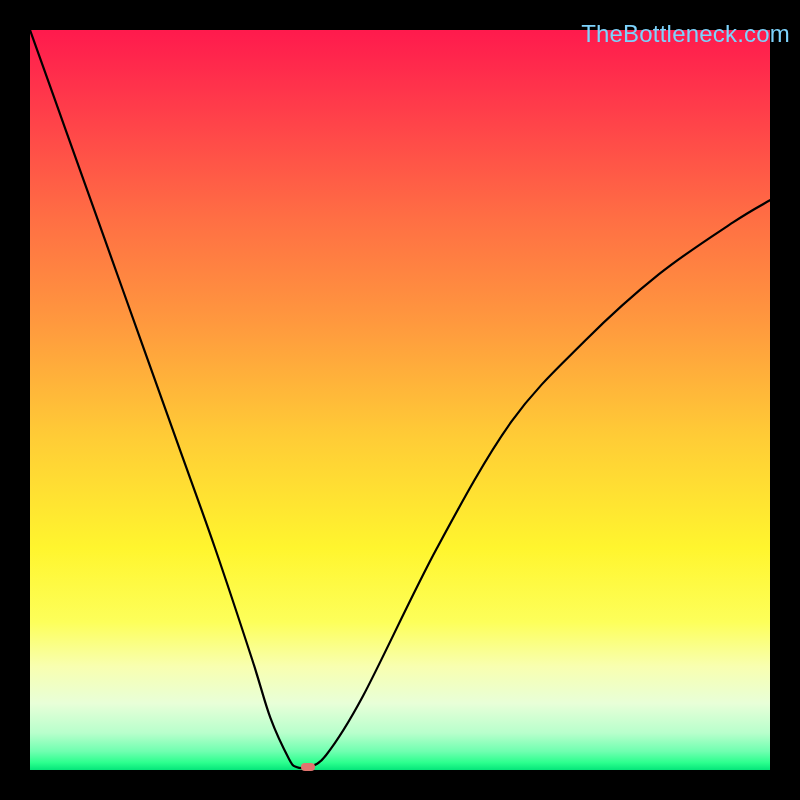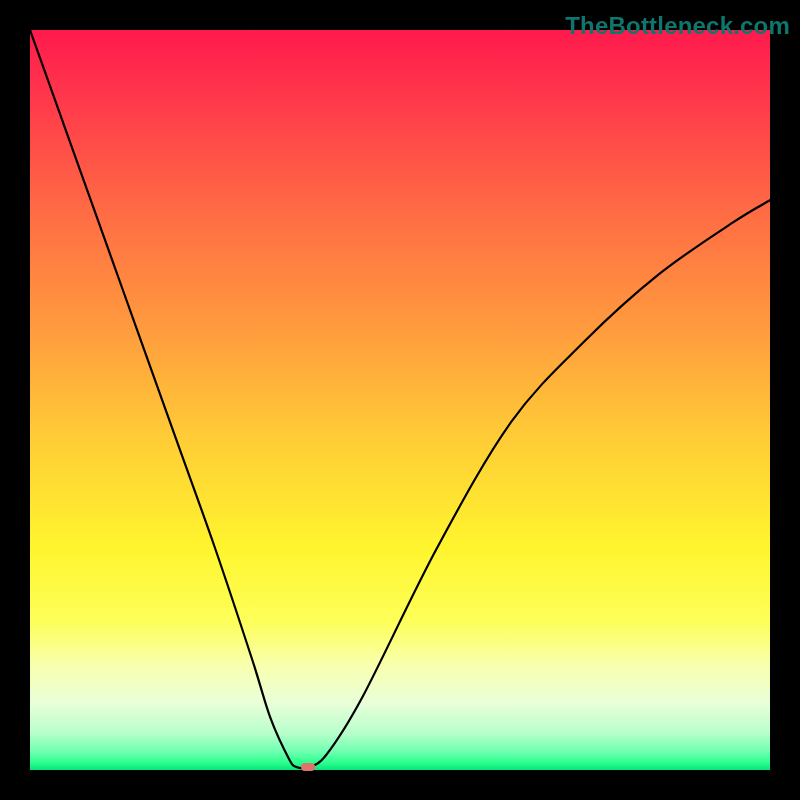--- a/index.html
+++ b/index.html
@@ -12,25 +12,25 @@
     font-family: Arial, Helvetica, sans-serif;
   }
   .frame {
     position: relative;
     width: 800px;
     height: 800px;
     box-sizing: border-box;
   }
   .watermark {
     position: absolute;
-    top: 12px;
+    top: 20px;
     right: 10px;
-    color: #0f766e;
+    color: #7dd3fc;
     font-size: 24px;
-    font-weight: 700;
+    font-weight: 400;
     letter-spacing: 0.2px;
     z-index: 50;
   }
   .plot {
     position: absolute;
     left: 30px;
     top: 30px;
     width: 740px;
     height: 740px;
     background: linear-gradient(to bottom,

